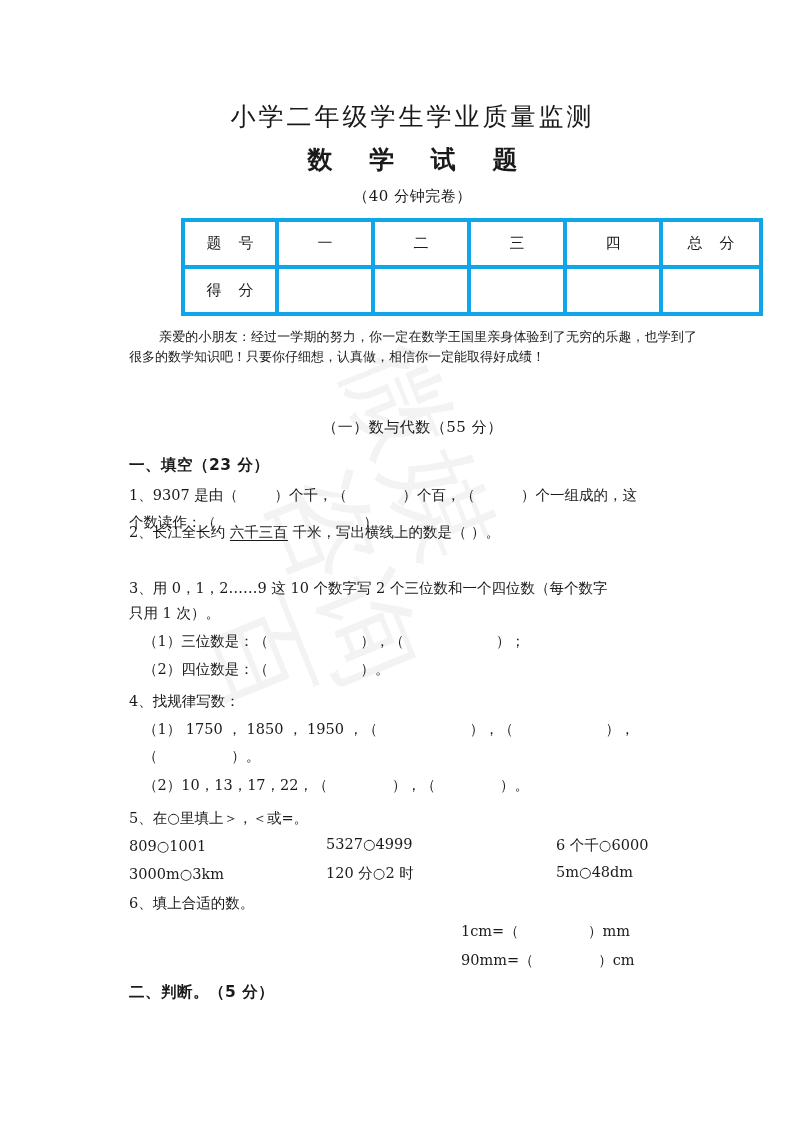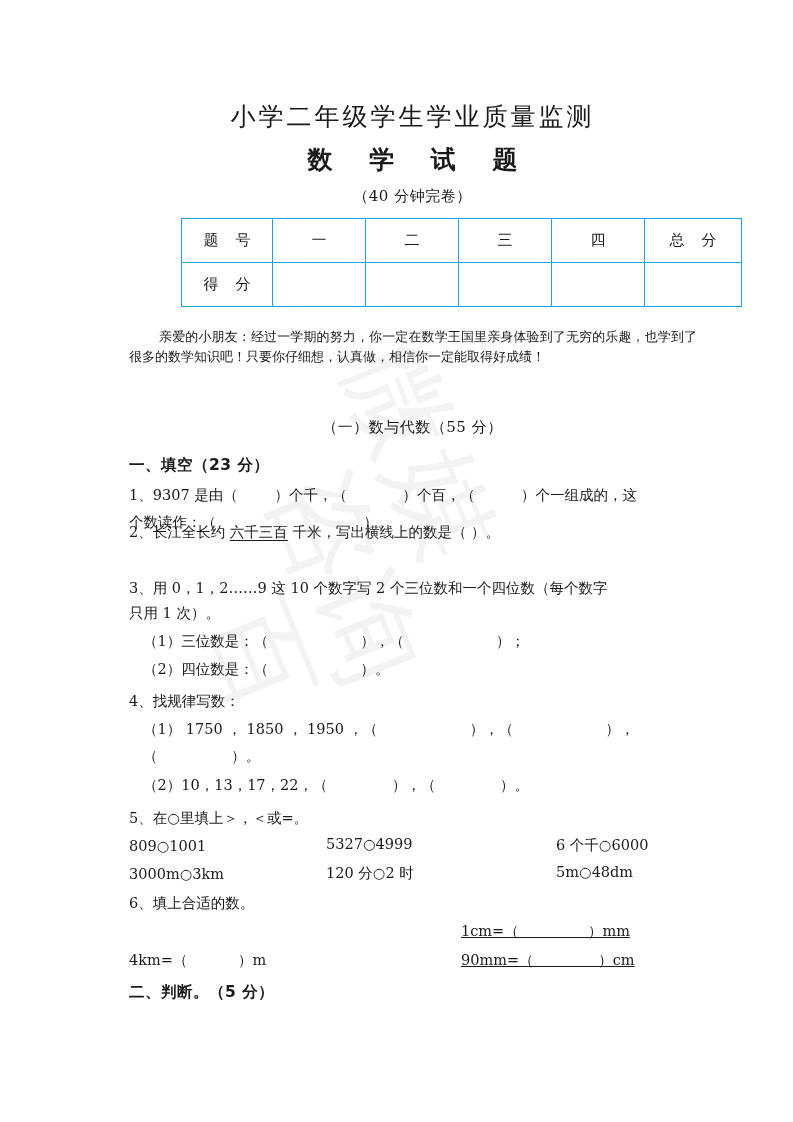--- a/index.html
+++ b/index.html
@@ -80,21 +80,21 @@
   
   #score-table {
     position: absolute;
     left: 165px;
     top: 218px;
     width: 542px;
     border-collapse: collapse;
     table-layout: fixed;
   }
   #score-table td {
-    border: 1px solid #0ea5e9;
+    border: 4px solid #0ea5e9;
     height: 41px;
     text-align: center;
     vertical-align: middle;
     font-size: 15px;
     letter-spacing: 6px;
     text-indent: 6px;
   }
   #score-table td.label-cell { width: 88px; }
   #score-table td.num-cell { width: 90px; letter-spacing: 0; text-indent: 0; }
   #score-table td.total-cell { width: 94px; }
@@ -144,21 +144,20 @@
   .uline {
     text-decoration: underline;
     text-underline-offset: 3px;
   }
   .col2 {
     position: absolute;
     left: 445px;
     font-size: 14.5px;
     line-height: 21px;
     white-space: pre;
-    text-decoration: underline;
   }
   .col3a { position: absolute; left: 310px; font-size: 14.5px; white-space: pre; }
   .col3b { position: absolute; left: 540px; font-size: 14.5px; white-space: pre; }
 </style>
 </head>
 <body>
 
 <div id="watermark-layer">
   <div class="wm wm-a">微媒</div>
   <div class="wm wm-b">咨询</div>
@@ -215,18 +214,17 @@
   <div class="q" style="top:808px;">5、在○里填上＞，＜或=。</div>
   <div class="q" style="top:836px;">809○1001</div>
   <div class="col3a" style="top:836px;">5327○4999</div>
   <div class="col3b" style="top:836px;">6 个千○6000</div>
   <div class="q" style="top:864px;">3000m○3km</div>
   <div class="col3a" style="top:864px;">120 分○2 时</div>
   <div class="col3b" style="top:864px;text-align:center;">5m○48dm</div>
 
   <div class="q" style="top:893px;">6、填上合适的数。</div>
   <div class="col2" style="top:921px;">1cm=（               ）mm</div>
-  <div class="q" style="top:950px;">4km=（           ）m</div>
   <div class="col2" style="top:950px;">90mm=（              ）cm</div>
 
   <div class="sec-bold" style="top:982px;">二、判断。（5 分）</div>
 
 </div>
 
 </body></html>

